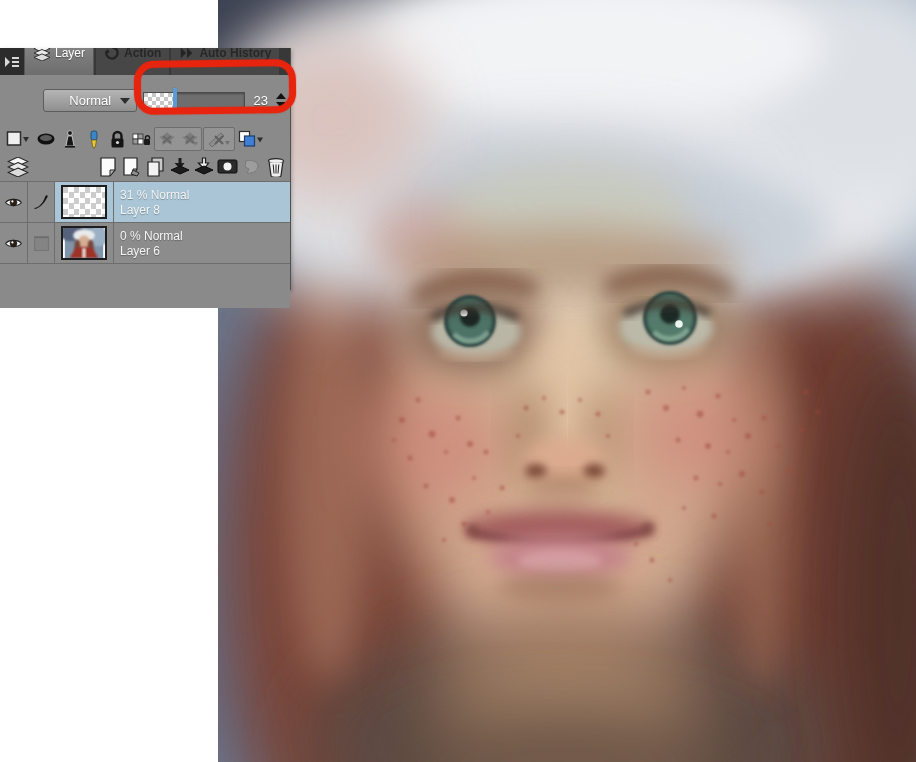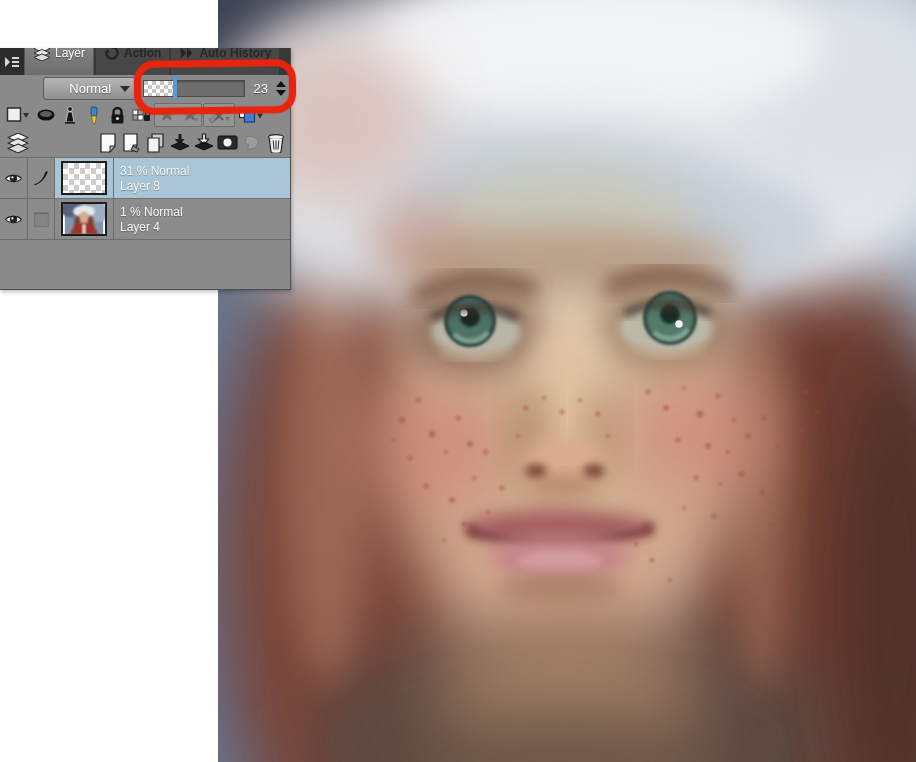--- a/index.html
+++ b/index.html
@@ -28,21 +28,21 @@
   .tabbar{height:27px;background:#383838;display:flex;align-items:flex-end;overflow:hidden;}
   .panel-menu-btn{width:24px;height:27px;background:#2c2c2c;display:flex;align-items:center;justify-content:center;flex:0 0 auto;}
   .tab{height:24px;display:flex;align-items:center;gap:4px;padding:10px 8px;margin-right:2px;
        border-radius:5px 5px 0 0;white-space:nowrap;overflow:hidden;flex:0 0 auto;}
   .tab.active{background:linear-gradient(#8f8f8f,#6d6d6d);border:1px solid #565656;border-bottom:none;color:#ffffff;}
   .tab.inactive{background:#474747;color:#272727;}
   .tab .tlabel{text-shadow:0 1px 1px rgba(0,0,0,.35);}
   .tab.inactive .tlabel{text-shadow:none;font-weight:bold;}
 
   
-  .row2{height:27px;display:flex;align-items:center;padding:0 4px;gap:6px;margin-left:39px;}
+  .row2{height:27px;display:flex;align-items:center;padding:12px 4px;gap:6px;margin-left:39px;}
   .blend-select{
     width:134px;height:21px;border:1px solid #5c5c5c;border-radius:3px;
     background:linear-gradient(#b5b5b5,#8f8f8f);
     display:flex;align-items:center;justify-content:center;position:relative;
     color:#ffffff;text-shadow:0 1px 1px rgba(0,0,0,.4);font-size:13px;
   }
   .blend-select .dd-tri{position:absolute;right:6px;top:8px;width:0;height:0;
     border-left:5px solid transparent;border-right:5px solid transparent;border-top:6px solid #2d2d2d;}
   .op-slider{
     width:100px;height:15px;position:relative;flex:0 0 auto;
@@ -493,22 +493,22 @@
             <ellipse cx="23" cy="9" rx="13" ry="7.5" fill="#e8eaec" filter="url(#tb)"></ellipse>
             <ellipse cx="23" cy="17" rx="7" ry="8" fill="#d5ad93" filter="url(#tb)"></ellipse>
             <ellipse cx="15" cy="22" rx="3.5" ry="8" fill="#7a4437" filter="url(#tb)"></ellipse>
             <ellipse cx="31" cy="22" rx="3.5" ry="8" fill="#7a4437" filter="url(#tb)"></ellipse>
             <path d="M6 36 L12 25 Q23 20 34 25 L40 36 Z" fill="#9e3226" filter="url(#tb)"></path>
             <rect x="21" y="24" width="4" height="12" fill="#e6e4e0" filter="url(#tb)"></rect>
           </svg>
         </div>
       </div>
       <div class="cell c-label">
-        <span class="lname">1 % Normal</span>
-        <span class="lname">Layer 4</span>
+        <span class="lname">0 % Normal</span>
+        <span class="lname">Layer 6</span>
       </div>
     </div>
 
     <div class="list-footer"></div>
   </div>
 </div>
 
 <div class="annotation"></div>
 
 </body></html>

